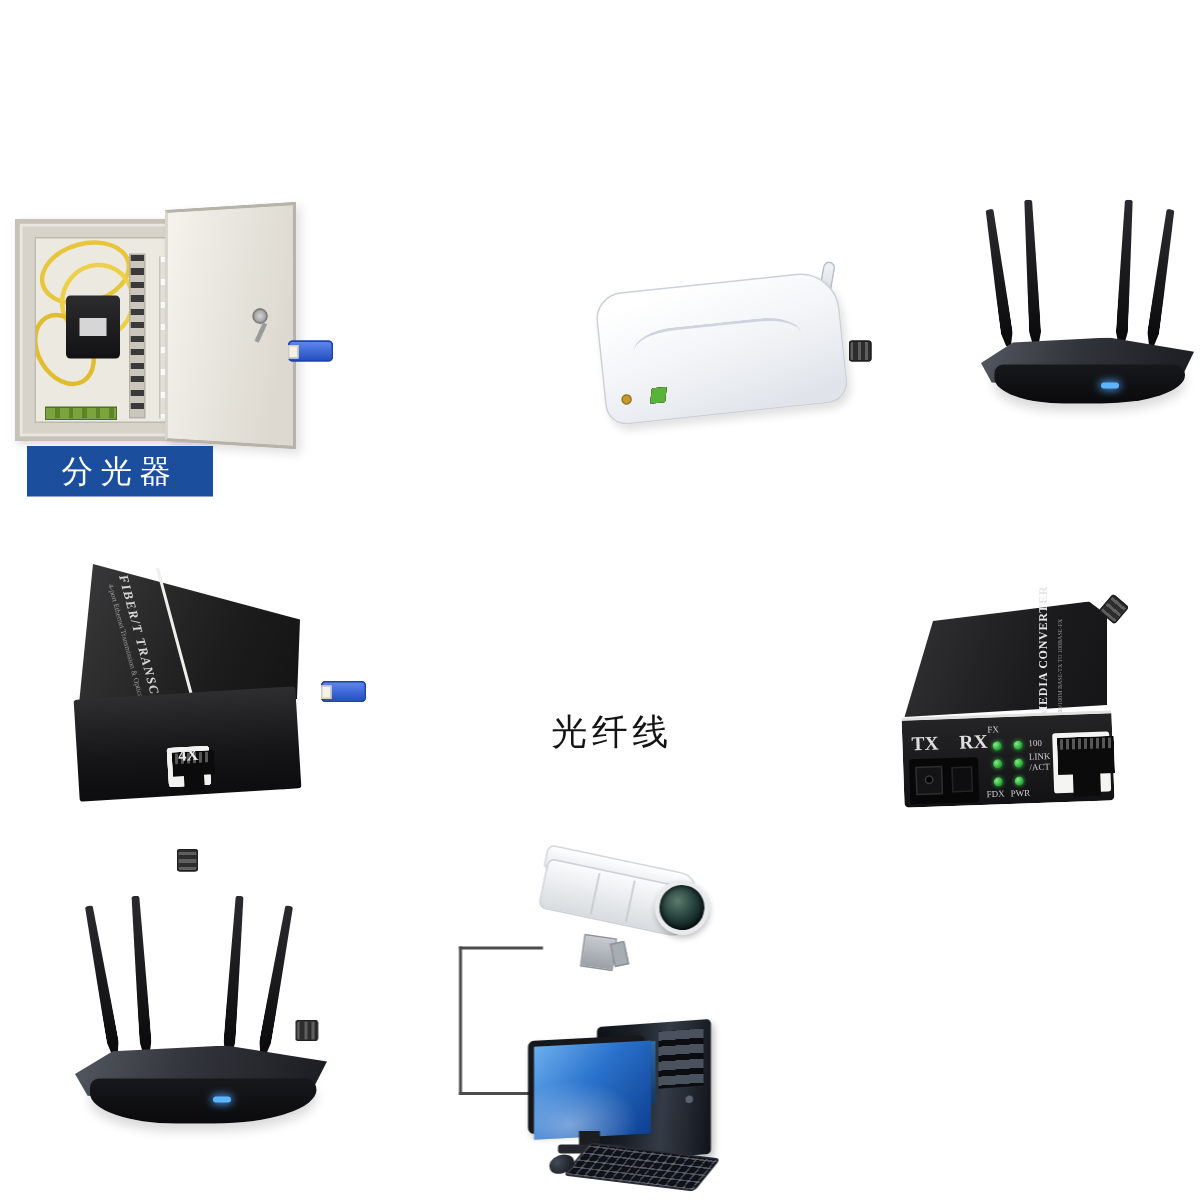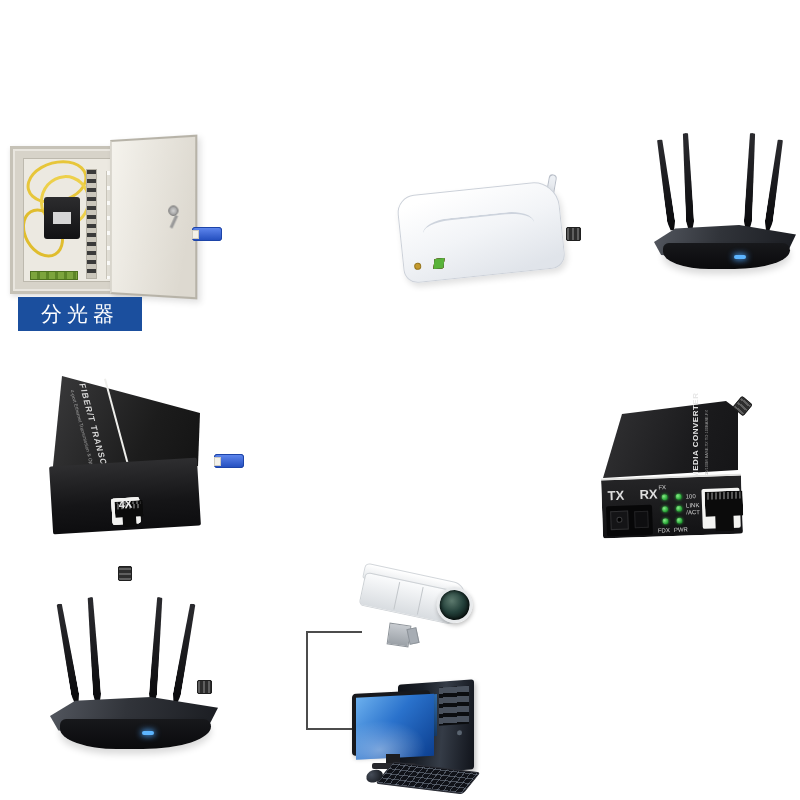--- a/index.html
+++ b/index.html
@@ -1,17 +1,17 @@
 <!DOCTYPE html>
 <html><head>
 <meta charset="utf-8">
 <style>
   html,body{margin:0;padding:0;background:#fff;}
   #scene{position:relative;width:800px;height:800px;background:#ffffff;overflow:hidden;
-         font-family:Liberation Sans, sans-serif;}
+         font-family:Liberation Serif, serif;}
   #scene *{position:absolute;box-sizing:border-box;}
 
   
   .flexrow{display:flex;align-items:center;}
   .sc-tip{position:static;width:7px;height:9px;background:#f3f1e9;border:1px solid #cfccc0;}
   .sc-body{position:static;width:30px;height:14px;background:linear-gradient(#5d85ec,#2550c0);
            border:1px solid #1d44a8;border-radius:3px;}
   .sc-boot{position:static;width:27px;height:10px;border-radius:5px;
            background:repeating-linear-gradient(90deg,#2e5cd0 0 4px,#6b92f0 4px 7px);}
   .fiber{position:static;flex:1;height:6px;border-radius:3px;
@@ -324,20 +324,21 @@
   <div class="cable-fiber-mid flexrow">
     <div class="sc-tip"></div>
     <div class="sc-body"></div>
     <div class="sc-boot"></div>
     <div class="fiber"></div>
     <div class="sc-boot"></div>
     <div class="sc-body"></div>
     <div class="sc-tip"></div>
   </div>
 
+  <div class="label-fiber">光纤线</div>
 
   <div class="mediaconv">
     <div class="mc-top"></div>
     <div class="mc-title">MEDIA CONVERTER</div>
     <div class="mc-sub">10/100M BASE-TX TO 100BASE-FX</div>
     <div class="mc-front">
       <div class="mc-tx">TX</div>
       <div class="mc-rx">RX</div>
       <div class="mc-scport">
         <div class="mc-sc1">

